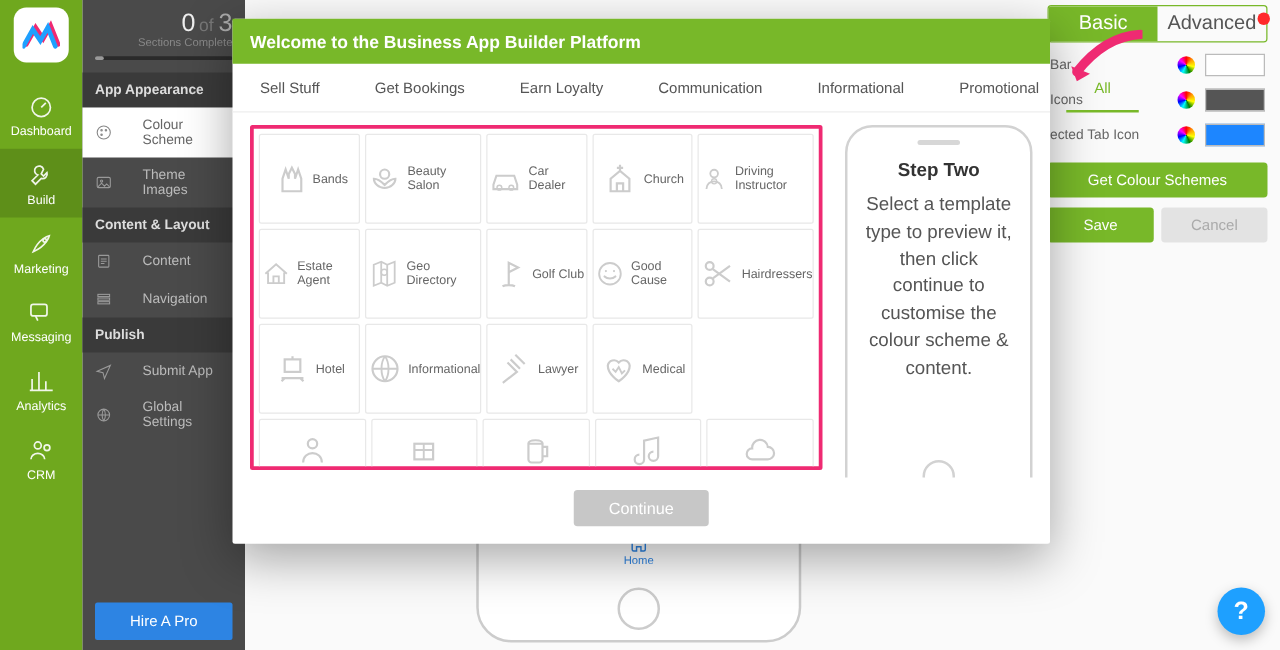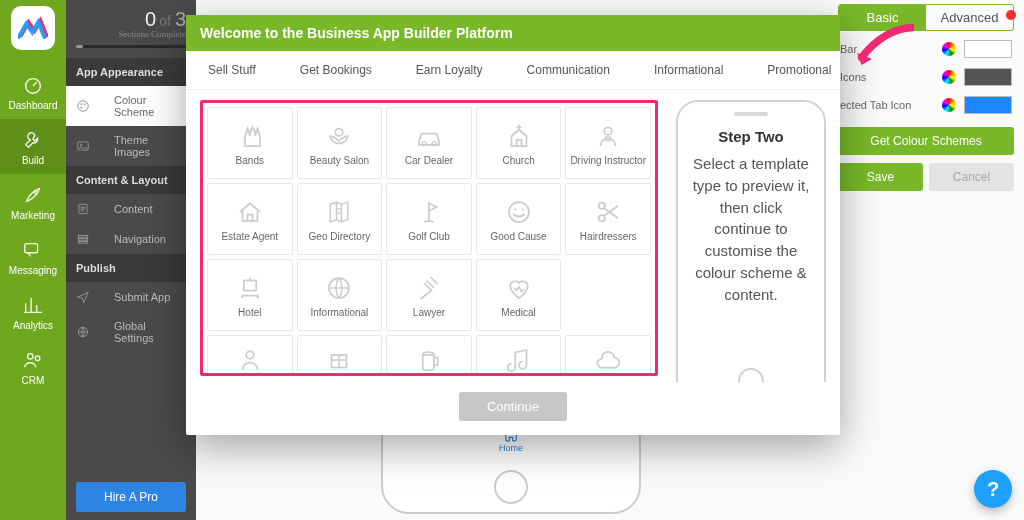--- a/index.html
+++ b/index.html
@@ -20,41 +20,41 @@
   .logo{width:44px;height:44px;border-radius:10px;background:#fff;display:flex;align-items:center;justify-content:center;margin-bottom:14px;}
   .logo svg{width:30px;height:30px;}
   .mainnav .item{width:66px;text-align:center;color:#fff;font-size:10px;padding:10px 0 8px;cursor:pointer;}
   .mainnav .item.active{background:rgba(0,0,0,.15);}
   .mainnav .ico{display:block;margin:0 auto 4px;width:22px;height:22px;opacity:.9;}
   
   .secondary{position:absolute;left:66px;top:0;width:130px;height:520px;background:var(--panel);color:#ccc;font-size:11px;}
   .progress-wrap{padding:8px 10px 10px;text-align:right;color:#aaa;}
   .progress-num{font-size:20px;color:#eee;}
   .progress-den{font-size:20px;}
-  .progress-label{font-size:9px;color:#888;display:block;margin-top:-2px;font-family:Liberation Serif, serif;}
+  .progress-label{font-size:9px;color:#888;display:block;margin-top:-2px;}
   .progress-bar{height:3px;background:#2a2a2a;border-radius:2px;margin-top:6px;position:relative;}
   .progress-bar::after{content:"";position:absolute;left:0;top:0;height:100%;width:6%;background:#999;border-radius:2px;}
   .sec-head{background:#3a3a3a;color:#ddd;font-weight:bold;padding:8px 10px;font-size:11px;}
   .sec-item{display:flex;align-items:center;gap:24px;padding:8px 10px;cursor:pointer;color:#bbb;}
   .sec-item.active{background:#fff;color:#666;}
   .sec-item .mico{width:14px;height:14px;flex:0 0 14px;}
   .hire{position:absolute;bottom:8px;left:10px;right:10px;background:#2d84e3;color:#fff;text-align:center;padding:8px 0;font-size:12px;border-radius:2px;cursor:pointer;}
   
   .bg-editor{position:absolute;left:196px;top:0;right:0;height:520px;background:#fafafa;}
   .top-tabs{position:absolute;left:160px;top:0;display:flex;gap:0;}
   .top-tabs .t{padding:6px 46px;font-size:12px;color:#fff;cursor:pointer;}
   .top-tabs .t.ed{background:var(--green);}
   .top-tabs .t.pv{background:#666;}
   .phone-bg{position:absolute;left:185px;top:54px;width:260px;height:460px;border:2px solid #ccc;border-radius:28px;background:#fff;}
   .phone-bg .home-btn{position:absolute;bottom:8px;left:50%;transform:translateX(-50%);width:34px;height:34px;border:2px solid #ccc;border-radius:50%;}
   .phone-bg .speaker{position:absolute;top:20px;left:50%;transform:translateX(-50%);width:40px;height:5px;background:#ddd;border-radius:3px;}
   .phone-bg .tabbar{position:absolute;bottom:56px;left:10px;right:10px;height:34px;border-top:3px solid #f97316;display:flex;align-items:center;justify-content:center;font-size:9px;color:#2d84e3;flex-direction:column;gap:1px;}
   .right-settings{position:absolute;right:4px;top:0;width:188px;font-size:11px;color:#555;}
   .rs-tabs{display:flex;border:1px solid var(--green);border-radius:3px;overflow:hidden;margin:4px 6px;}
-  .rs-tabs div{flex:1;text-align:center;padding:5px 0;cursor:pointer;font-size:13px;}
+  .rs-tabs div{flex:1;text-align:center;padding:5px 0;cursor:pointer;font-size:16px;}
   .rs-tabs .on{background:var(--green);color:#fff;}
   .rs-row{display:flex;align-items:center;justify-content:flex-end;gap:8px;padding:5px 8px;}
   .rs-row .lbl{flex:1;text-align:left;color:#666;}
   .swatch{width:48px;height:18px;border:1px solid #bbb;}
   .rs-row .cw{width:14px;height:14px;border-radius:50%;background:conic-gradient(red,orange,yellow,green,cyan,blue,magenta,red);}
   .rs-btn{margin:8px 6px 0;text-align:center;padding:7px 0;border-radius:3px;font-size:12px;cursor:pointer;}
   .rs-btn.green{background:var(--green);color:#fff;}
   .rs-actions{display:flex;gap:6px;margin:8px 6px;}
   .rs-actions div{flex:1;text-align:center;padding:7px 0;border-radius:3px;font-size:12px;cursor:pointer;}
   .rs-actions .save{background:var(--green);color:#fff;}
@@ -64,21 +64,21 @@
   
   .modal{position:absolute;left:186px;top:15px;width:654px;height:420px;background:#fff;box-shadow:0 12px 40px rgba(0,0,0,.35);border-radius:2px;display:flex;flex-direction:column;z-index:50;}
   .modal-head{background:var(--green);color:#fff;font-size:14px;font-weight:bold;padding:10px 14px;}
   .modal-tabs{display:flex;border-bottom:1px solid #eee;}
   .modal-tabs .mt{flex:0 0 auto;padding:12px 22px;font-size:12px;color:#555;cursor:pointer;position:relative;}
   .modal-tabs .mt.active{color:var(--green);}
   .modal-tabs .mt.active::after{content:"";position:absolute;left:0;right:0;bottom:-1px;height:2px;background:var(--green);}
   .modal-body{flex:1;display:flex;gap:18px;padding:10px 14px 6px;overflow:hidden;position:relative;}
   .grid-wrap{flex:1;border:3px solid var(--pink);border-radius:2px;padding:4px;overflow:hidden;position:relative;}
   .grid{display:grid;grid-template-columns:repeat(5,1fr);gap:4px;}
-  .card{border:1px solid #e8e8e8;border-radius:2px;height:72px;display:flex;flex-direction:column;align-items:center;justify-content:center;gap:4px;cursor:pointer;}
+  .card{border:1px solid #e8e8e8;border-radius:2px;height:72px;display:flex;flex-direction:row;align-items:center;justify-content:center;gap:4px;cursor:pointer;}
   .card.short{height:50px;}
   .card .cico{width:30px;height:30px;color:#ccc;}
   .card .clbl{font-size:10px;color:#666;}
   .step-phone{flex:0 0 150px;border:2px solid #d2d2d2;border-radius:22px;height:304px;align-self:flex-start;display:flex;flex-direction:column;align-items:center;padding:22px 12px 12px;position:relative;}
   .step-phone .sp-speaker{width:34px;height:4px;background:#d7d7d7;border-radius:3px;position:absolute;top:10px;}
   .step-phone h3{margin:4px 0 8px;font-size:15px;color:#333;}
   .step-phone p{margin:0;font-size:15px;color:#555;text-align:center;line-height:1.45;}
   .step-phone .sp-home{position:absolute;bottom:8px;width:26px;height:26px;border:2px solid #d2d2d2;border-radius:50%;}
   .modal-foot{padding:10px 0 14px;display:flex;justify-content:center;}
   .continue{background:#c7c7c7;color:#fff;font-size:13px;padding:7px 28px;border-radius:3px;cursor:pointer;}
@@ -247,20 +247,21 @@
 
 <div class="modal">
   <div class="modal-head">Welcome to the Business App Builder Platform</div>
   <div class="modal-tabs">
     <div class="mt">Sell Stuff</div>
     <div class="mt">Get Bookings</div>
     <div class="mt">Earn Loyalty</div>
     <div class="mt">Communication</div>
     <div class="mt">Informational</div>
     <div class="mt">Promotional</div>
+    <div class="mt active">All</div>
     <div class="reddot" style="position:relative;align-self:center;margin-left:6px;left:0;top:0;"></div>
   </div>
 
   <div class="modal-body">
     <div class="grid-wrap">
       <div class="grid" id="tgrid">
           <div class="card">
             <svg class="cico" viewBox="0 0 24 24">
               <path d="M8 20v-8l2-6 2 6v-3l2-4 2 4v3l2-6 2 6v8z" fill="none" stroke="currentColor" stroke-width="1.4"></path>
             </svg>

